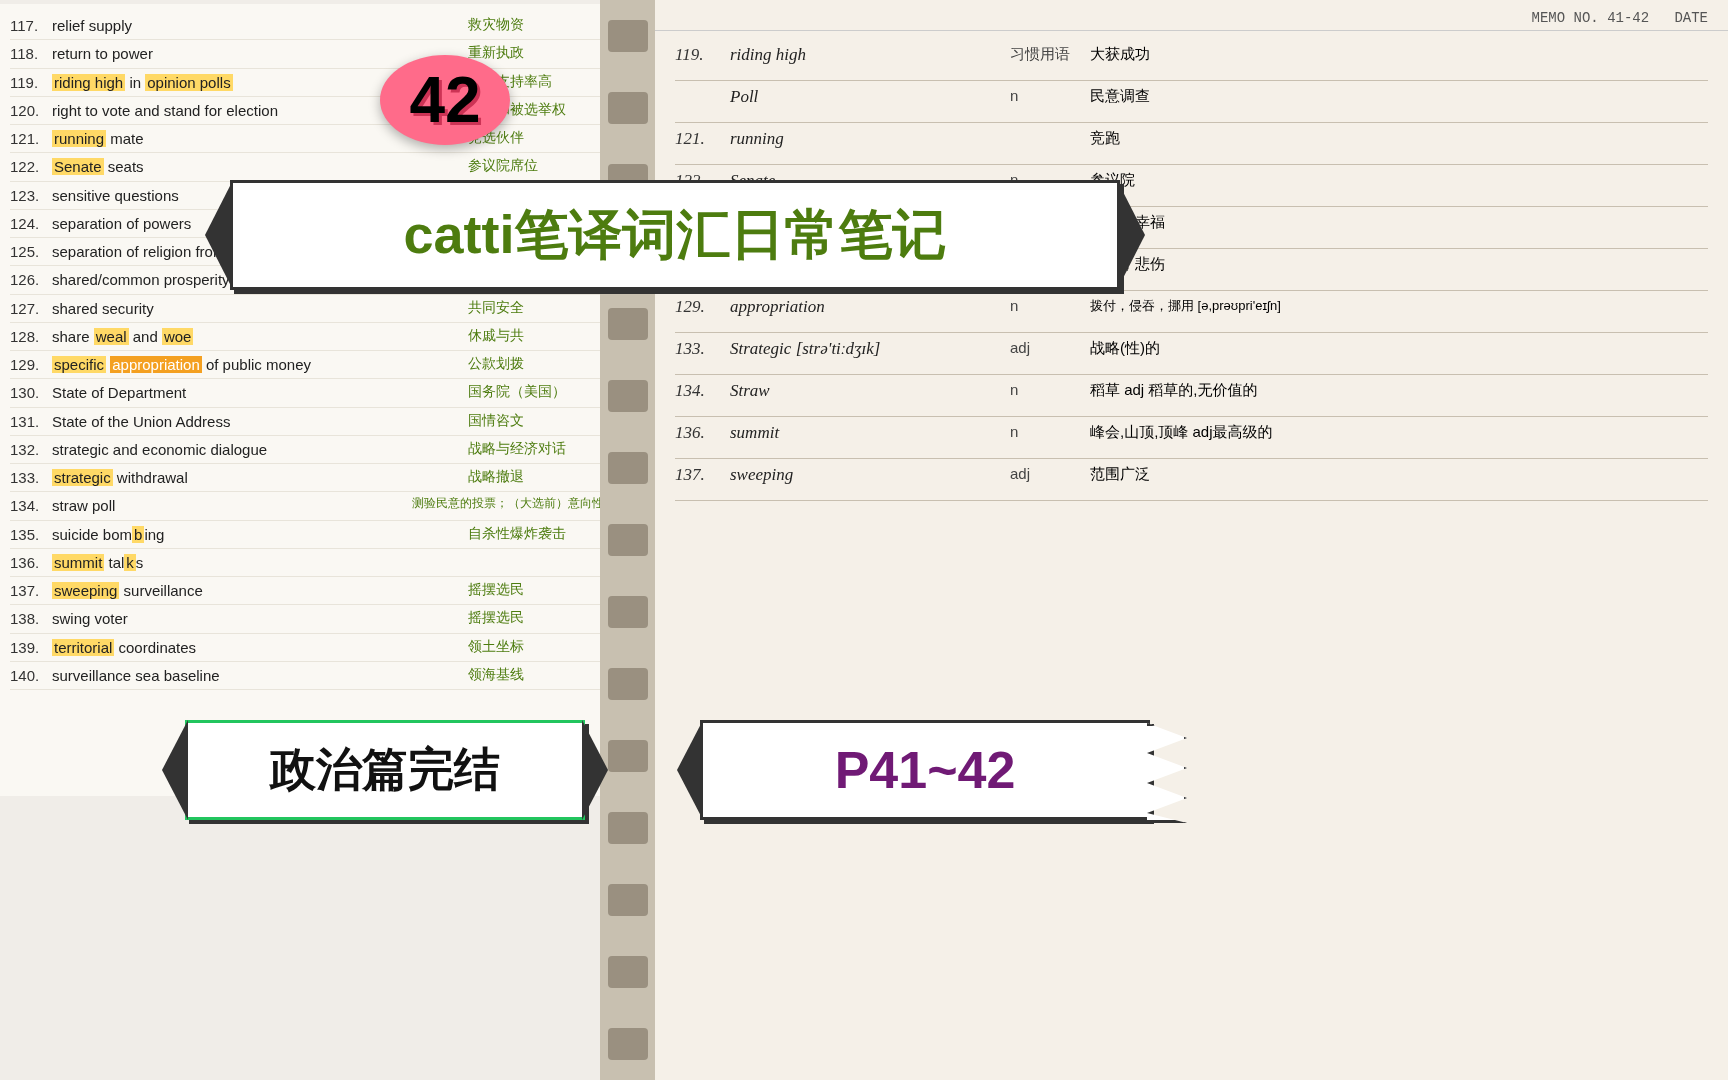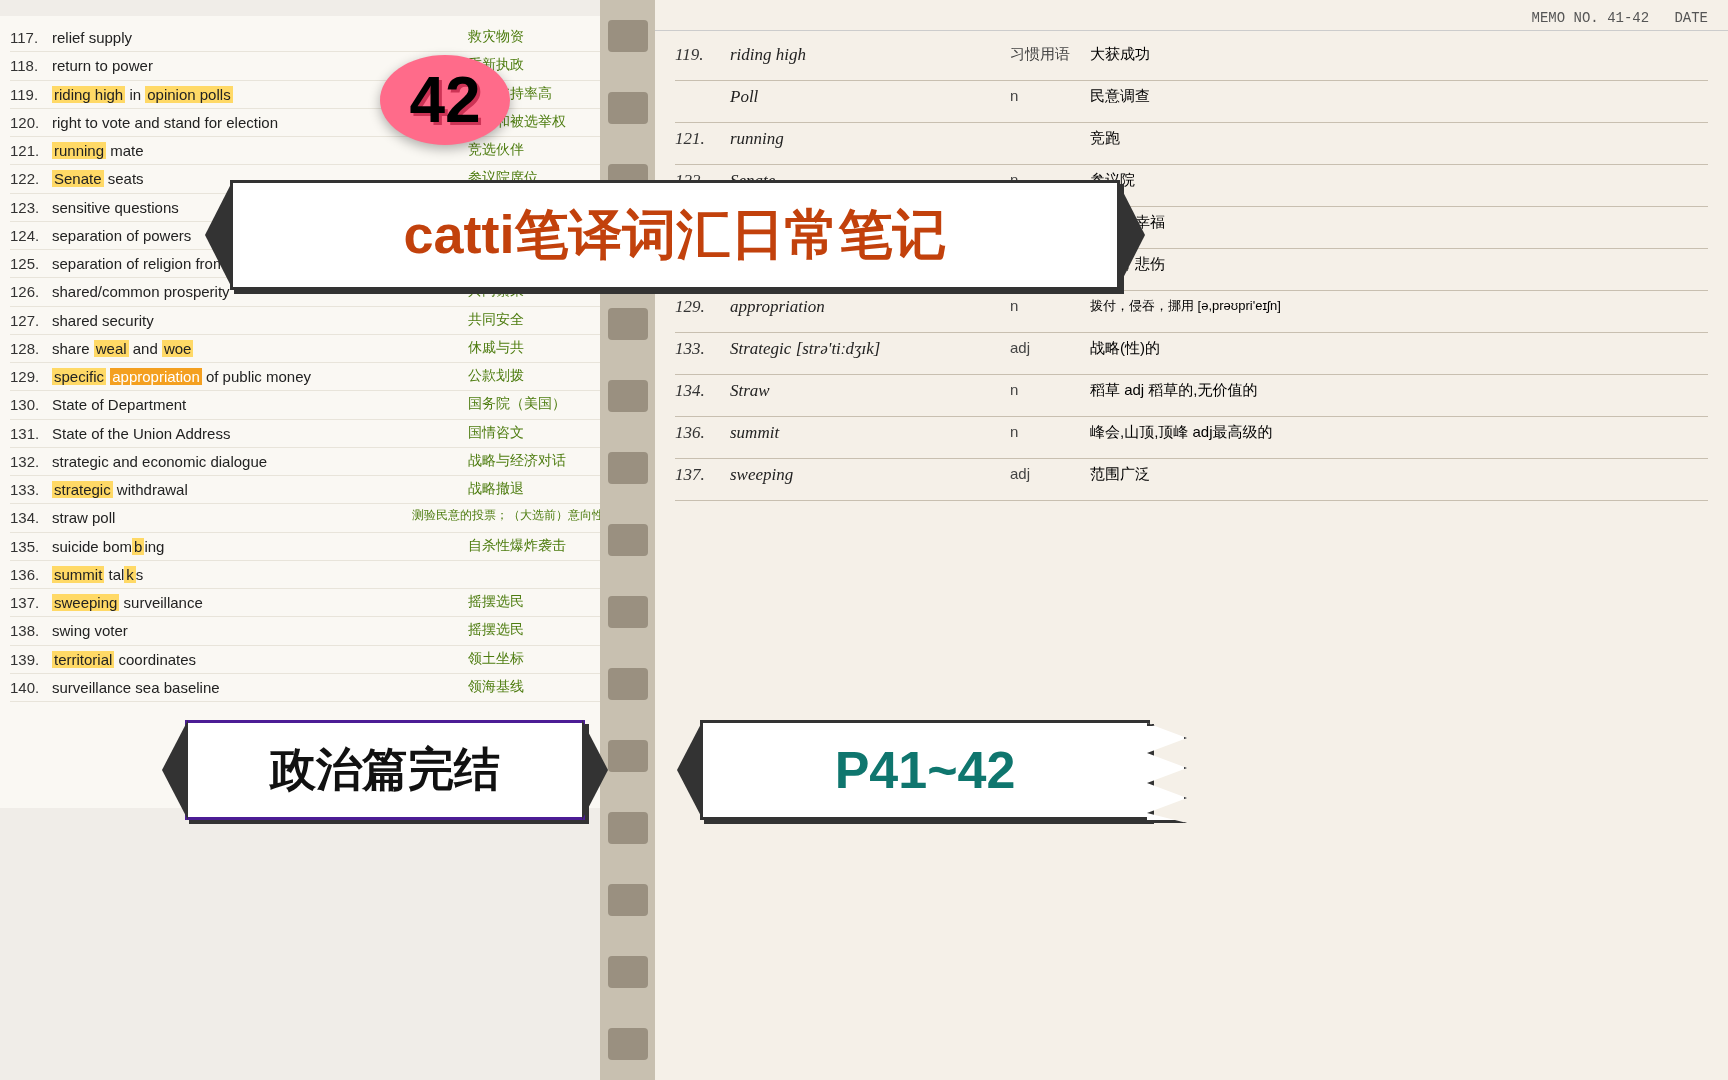--- a/index.html
+++ b/index.html
@@ -8,21 +8,21 @@
       height: 1080px;
       overflow: hidden;
       font-family: Arial, sans-serif;
       background: #f0ede8;
       position: relative;
     }
 
     
     .left-panel {
       position: absolute;
-      left: 0; top: 16px;
+      left: 0; top: 4px;
       width: 630px;
       height: 792px;
       background: #faf8f3;
       border-right: 2px solid #ccc;
       overflow: hidden;
     }
 
     .vocab-list {
       padding: 8px 0 8px 10px;
       font-size: 15px;
@@ -177,21 +177,21 @@
       width: 890px;
       height: 110px;
       background: white;
       border: 3px solid #333;
       display: flex;
       align-items: center;
       justify-content: center;
       z-index: 30;
       font-size: 54px;
       font-weight: 900;
-      color: #c2410c;
+      color: #4d7c0f;
       font-family: 'SimHei', 'Microsoft YaHei', sans-serif;
       box-shadow: 4px 4px 0 #333;
     }
 
     .banner-catti::before {
       content: '';
       position: absolute;
       left: -28px;
       top: 50%;
       transform: translateY(-50%);
@@ -212,21 +212,21 @@
     }
 
     
     .banner-politics {
       position: absolute;
       bottom: 260px;
       left: 185px;
       width: 400px;
       height: 100px;
       background: white;
-      border: 3px solid #4c1d95;
+      border: 3px solid #22c55e;
       display: flex;
       align-items: center;
       justify-content: center;
       z-index: 30;
       font-size: 46px;
       font-weight: 900;
       color: #111;
       font-family: 'SimHei', 'Microsoft YaHei', sans-serif;
       box-shadow: 4px 4px 0 #333;
     }
@@ -261,21 +261,21 @@
       width: 450px;
       height: 100px;
       background: white;
       border: 3px solid #333;
       display: flex;
       align-items: center;
       justify-content: center;
       z-index: 30;
       font-size: 52px;
       font-weight: 900;
-      color: #0f766e;
+      color: #701a75;
       font-family: Arial Black, sans-serif;
       box-shadow: 4px 4px 0 #333;
     }
 
     .banner-page::before {
       content: '';
       position: absolute;
       left: -26px;
       top: 50%;
       transform: translateY(-50%);

